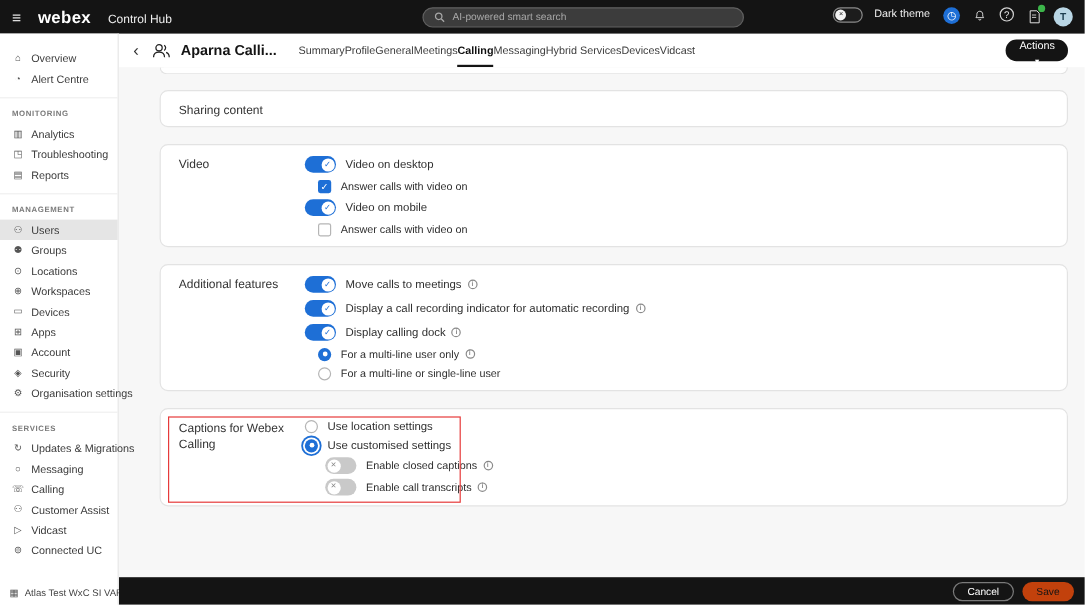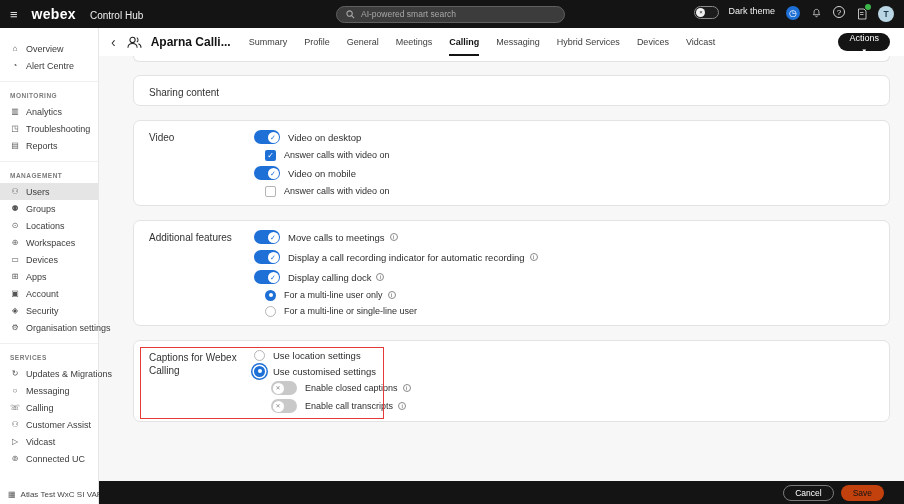--- a/index.html
+++ b/index.html
@@ -5,21 +5,21 @@
   * { margin:0; padding:0; box-sizing:border-box; }
   html,body { width:904px; height:504px; overflow:hidden; font-family:"Liberation Sans",sans-serif; background:#fff; }
   .app { width:904px; height:504px; display:flex; flex-direction:column; }
 
   
   .topbar { height:28px; background:#141414; display:flex; align-items:center; padding:0 10px; color:#fff; position:relative; flex:none; }
   .burger { font-size:13px; color:#ddd; margin-right:14px; cursor:pointer; }
   .logo { display:flex; align-items:baseline; gap:14px; white-space:nowrap; }
   .logo b { font-size:14px; letter-spacing:.3px; font-weight:bold; }
   .logo .logo2 { font-size:10px; color:#eee; }
-  .search { position:absolute; left:336px; width:229px; height:17px; background:#3c3c3c; border:1px solid #606060; border-radius:9px; display:flex; align-items:center; gap:6px; padding:0 9px; cursor:text; }
+  .search { position:absolute; left:352px; width:268px; height:17px; background:#3c3c3c; border:1px solid #606060; border-radius:9px; display:flex; align-items:center; gap:6px; padding:0 9px; cursor:text; }
   .sph { font-size:8.5px; color:#a8a8a8; }
   .tb-right { margin-left:auto; display:flex; align-items:flex-start; gap:9px; }
   .theme-toggle { width:25px; height:13px; background:#1c1c1c; border:1px solid #8a8a8a; border-radius:7px; position:relative; cursor:pointer; flex:none; }
   .theme-toggle .knob { position:absolute; left:1px; top:1px; width:9px; height:9px; background:#f2f2f2; border-radius:50%; color:#222; font-size:6px; line-height:9px; text-align:center; }
   .theme-label { font-size:9px; color:#f0f0f0; margin-right:2px; }
   .tb-icon { width:15px; height:15px; display:flex; align-items:center; justify-content:center; color:#e8e8e8; font-size:10px; cursor:pointer; position:relative; }
   .clockbg { background:#1e6fd6; border-radius:50%; width:14px; height:14px; font-size:9px; color:#fff; }
   .qm { border:1px solid #d5d5d5; border-radius:50%; width:12px; height:12px; font-size:8px; }
   .fb .dot { position:absolute; top:-2px; right:-2px; width:6px; height:6px; background:#3cb54a; border-radius:50%; }
   .avatar { width:16px; height:16px; border-radius:50%; background:#b9d6e5; color:#1d3d4f; font-size:8.5px; font-weight:bold; display:flex; align-items:center; justify-content:center; cursor:pointer; }
@@ -37,21 +37,21 @@
   .s-item .icn { width:10px; font-size:8px; color:#555; text-align:center; flex:none; }
   .org { position:absolute; bottom:5px; left:0; width:99px; display:flex; align-items:center; gap:5px; padding-left:8px; font-size:8px; color:#444; white-space:nowrap; overflow:hidden; cursor:pointer; }
   .org .icn { font-size:8px; color:#555; }
 
   
   .main { flex:1; display:flex; flex-direction:column; min-width:0; }
   .page-header { height:28px; background:#fff; display:flex; align-items:center; padding:0 14px 0 10px; gap:8px; flex:none; }
   .back { font-size:14px; color:#333; cursor:pointer; line-height:1; padding:0 2px; }
   .usericon { display:flex; align-items:center; }
   .title { font-size:12px; font-weight:bold; color:#141414; white-space:nowrap; margin-right:10px; }
-  .tabs { display:flex; align-items:center; gap:17px; height:28px; }
+  .tabs { display:flex; align-items:center; height:28px; }
   .tab { font-size:9px; color:#3c3c3c; cursor:pointer; height:28px; display:flex; align-items:center; border-bottom:2px solid transparent; padding-top:2px; white-space:nowrap; }
   .tab.active { font-weight:bold; color:#111; border-bottom-color:#141414; }
   .actions { margin-left:auto; background:#141414; color:#fff; border:none; border-radius:11px; height:18px; padding:0 11px; font-size:9px; font-family:inherit; display:flex; align-items:center; gap:4px; cursor:pointer;flex-direction:column; }
   .actions .chev { font-size:7px; }
 
   .content { flex:1; background:#f7f7f7; padding:0 14px 0 34px; overflow:hidden; }
   .partial-card { height:6px; background:#fff; border:1px solid #e3e3e3; border-top:none; border-radius:0 0 7px 7px; margin-bottom:13px; }
   .card { background:#fff; border:1px solid #e3e3e3; border-radius:7px; padding:6px 15px; margin-bottom:14px; display:flex; position:relative; }
   .card-label { width:105px; flex:none; font-size:10px; color:#333; padding-top:4px; line-height:1.3; }
   .rows { display:flex; flex-direction:column; }
@@ -75,21 +75,21 @@
   .cb.on { background:var(--accent,#1e6fd6); color:#fff; font-size:8px; line-height:11px; text-align:center; }
   .cb.off { background:#fff; border:1px solid #b5b5b5; }
   .rd { width:11px; height:11px; border-radius:50%; flex:none; cursor:pointer; position:relative; }
   .rd.on { background:var(--accent,#1e6fd6); }
   .rd.on::after { content:""; position:absolute; left:3.5px; top:3.5px; width:4px; height:4px; background:#fff; border-radius:50%; }
   .rd.on.focus { box-shadow:0 0 0 1.5px #fff, 0 0 0 3px var(--accent,#1e6fd6); }
   .rd.off { background:#fff; border:1px solid #b5b5b5; }
   .hl-box { position:absolute; left:6px; top:6px; width:244px; height:72px; border:1.5px solid var(--red,#e63a3a); pointer-events:none; }
 
   
-  .savebar { height:23px; background:#141414; display:flex; align-items:center; justify-content:flex-end; gap:7px; padding-right:20px; flex:none; }
+  .savebar { height:23px; background:#141414; display:flex; align-items:center; justify-content:flex-end; gap:7px; padding-right:9px; flex:none; }
   .btn-cancel { background:transparent; border:1px solid #7a7a7a; color:#fff; border-radius:9px; height:16px; padding:0 11px; font-size:8.5px; font-family:inherit; cursor:pointer; }
   .btn-save { background:#c2410c; border:none; color:#141414; border-radius:9px; height:16px; padding:0 12px; font-size:8.5px; font-family:inherit; cursor:pointer; }
 </style>
 </head>
 <body>
 
 <div class="app">
 
   <header class="topbar">
     <span class="burger">≡</span>

